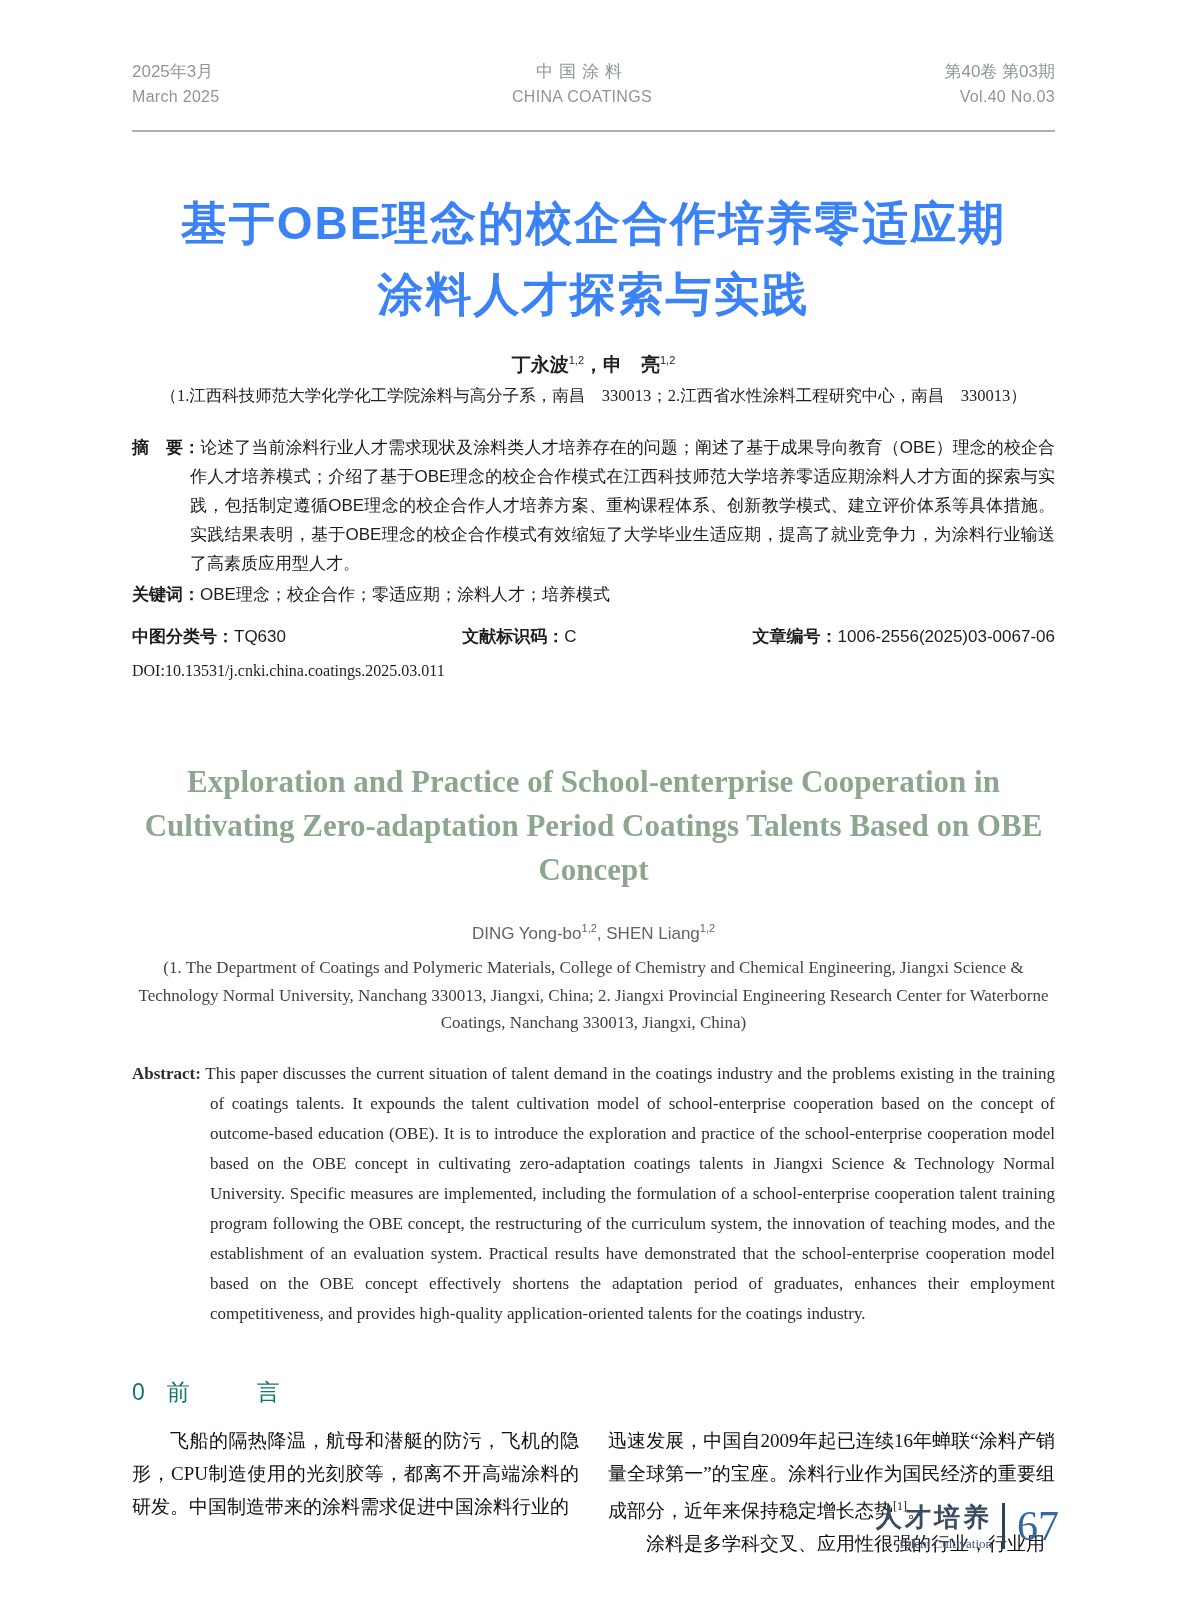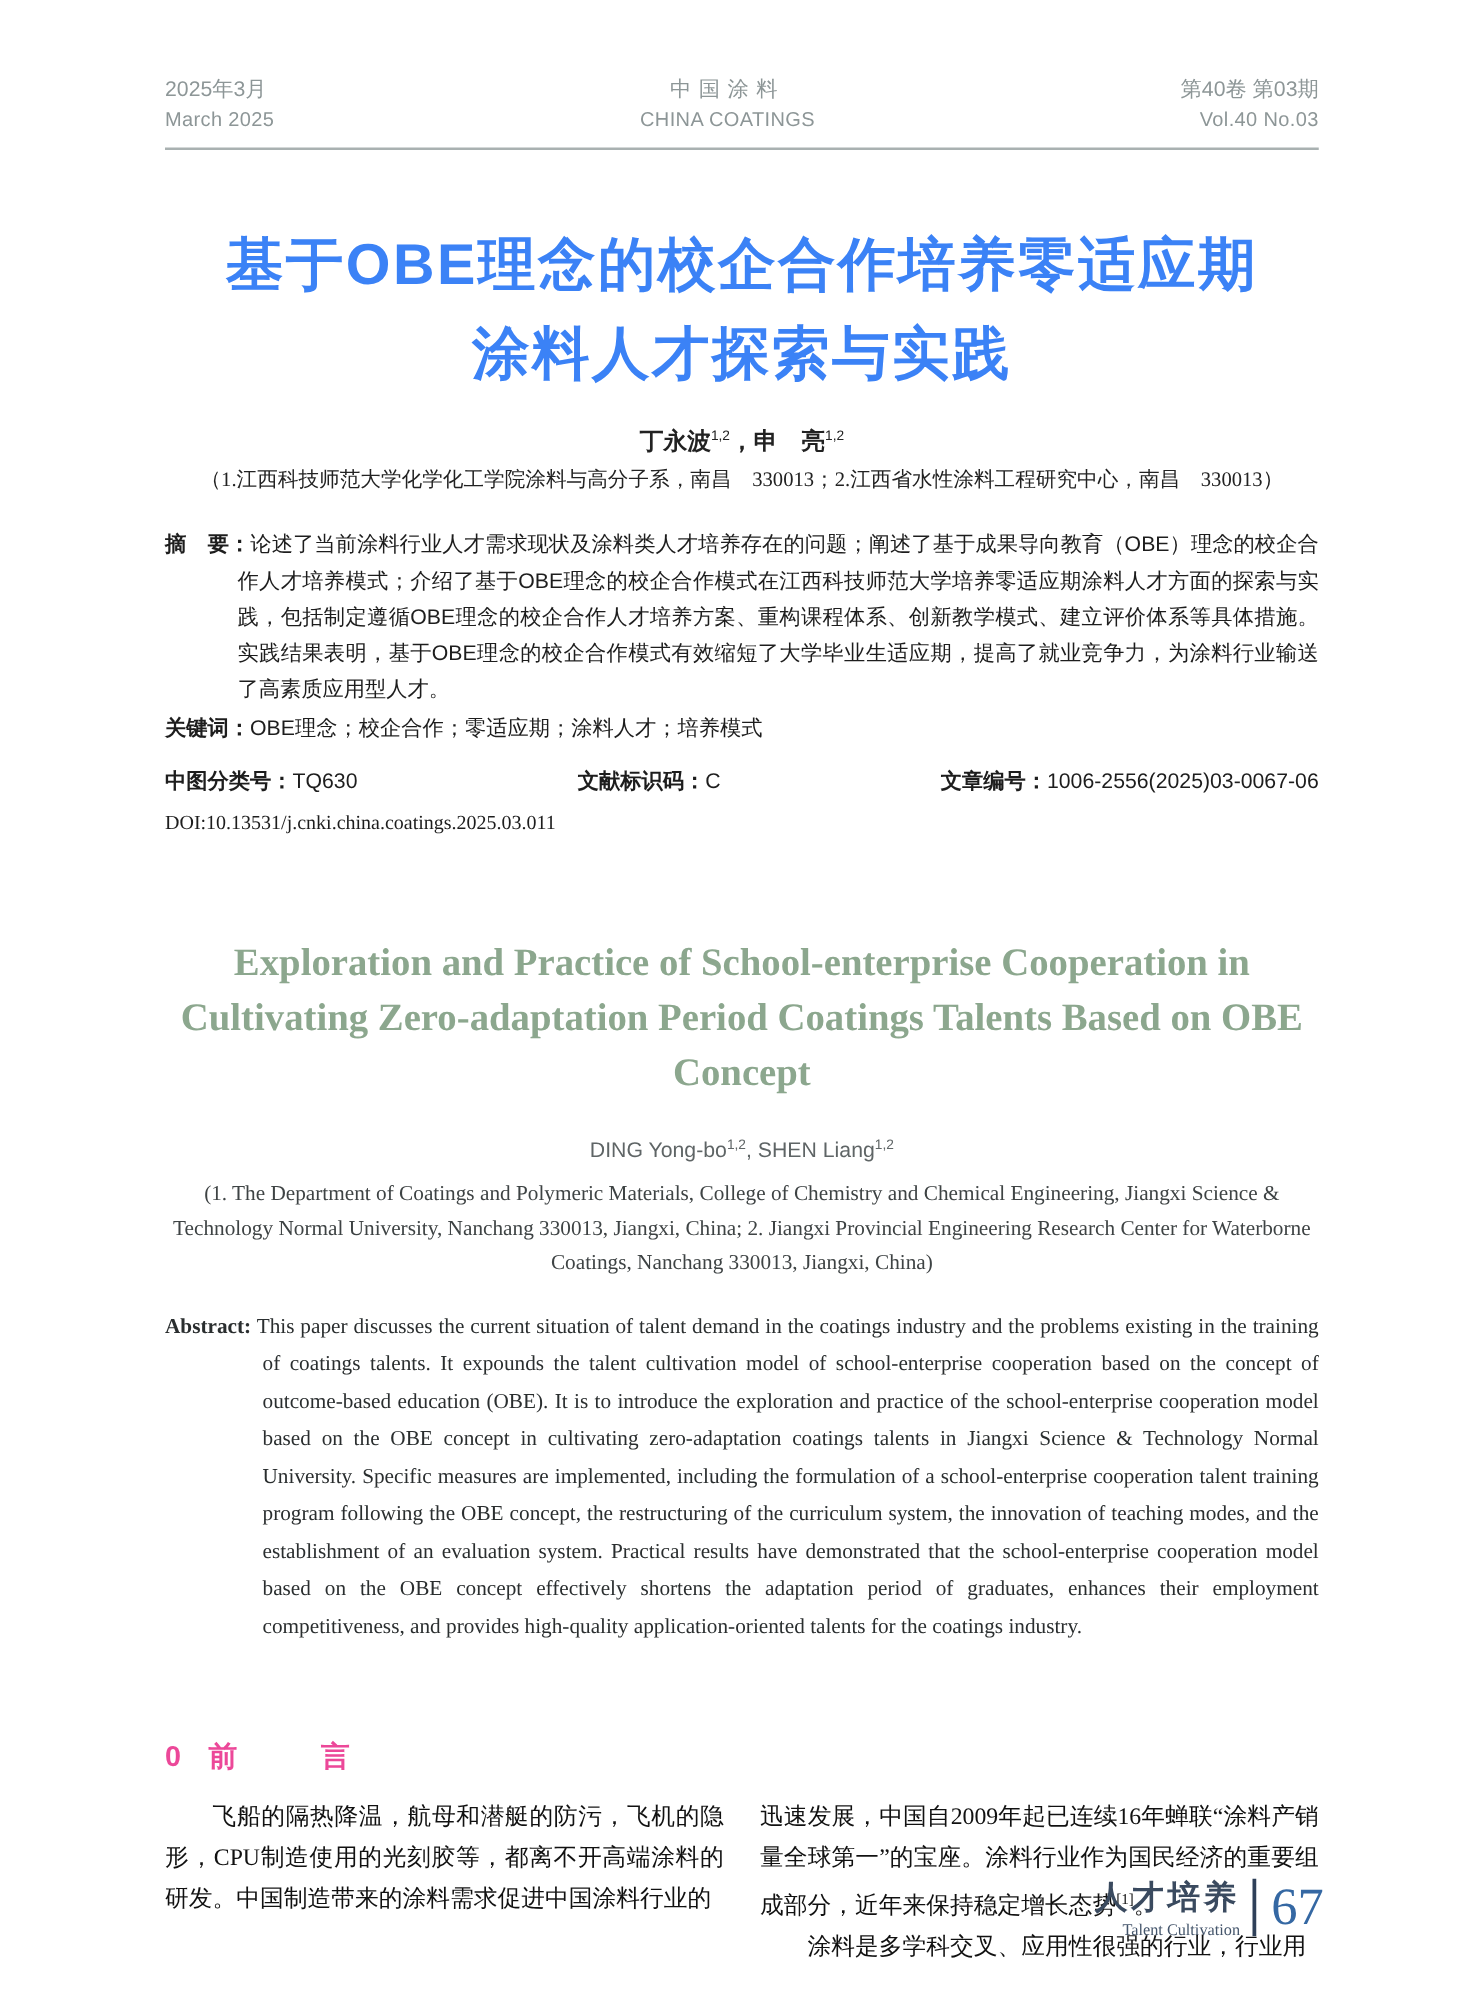--- a/index.html
+++ b/index.html
@@ -8,21 +8,21 @@
     width:1187px; height:1600px; position:relative;
     font-family:"Liberation Sans", sans-serif;
     color:#1d1d1d;
     overflow:hidden;
   }
   .content { width:923px; margin:0 auto 0 132px; }
 
   
   .jheader {
     display:flex; justify-content:space-between; align-items:flex-end;
-    padding-top:60px; padding-bottom:10px;
+    padding-top:60px; padding-bottom:22px;
     border-bottom:2px solid #a9b1b1;
     color:#8d9697; line-height:1.45;
   }
   .jheader .col { font-size:17px; }
   .jheader .col .en { font-size:16px; letter-spacing:0.3px; }
   .jheader .c { text-align:center; }
   .jheader .c .cn { letter-spacing:6px; }
   .jheader .r { text-align:right; }
 
   
@@ -84,21 +84,21 @@
   }
   .abstract-en .lbl { font-weight:bold; font-family:"Liberation Serif", serif; }
   .keywords-en {
     margin-top:4px; font-family:"Liberation Serif", serif;
     font-size:17px; line-height:30px; color:#2a2e2f;
   }
   .keywords-en .lbl { font-weight:bold; }
 
   
   .section-heading {
-    margin-top:74px; color:#ec4899; font-weight:bold;
+    margin-top:48px; color:#0f766e; font-weight:normal;
     font-size:23px;
   }
   .section-heading .num { margin-right:22px; }
   .section-heading .ttl { letter-spacing:22px; }
 
   .body-cols { display:flex; gap:29px; margin-top:16px; }
   .bcol {
     width:447px; font-family:"Liberation Serif", serif;
     font-size:19px; line-height:33px; text-align:justify; color:#111;
   }

